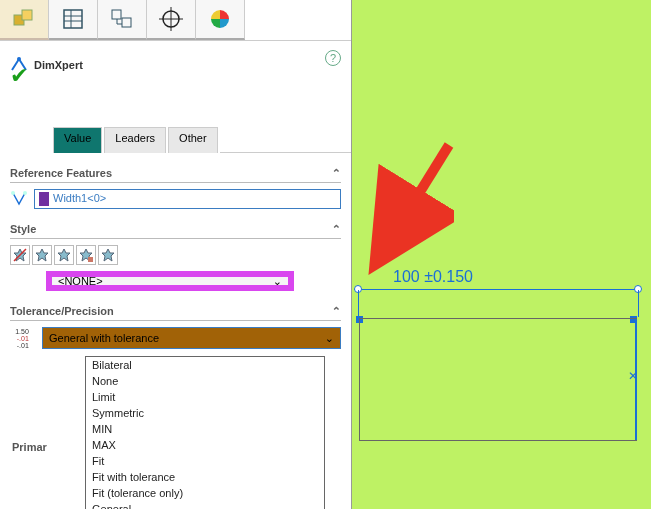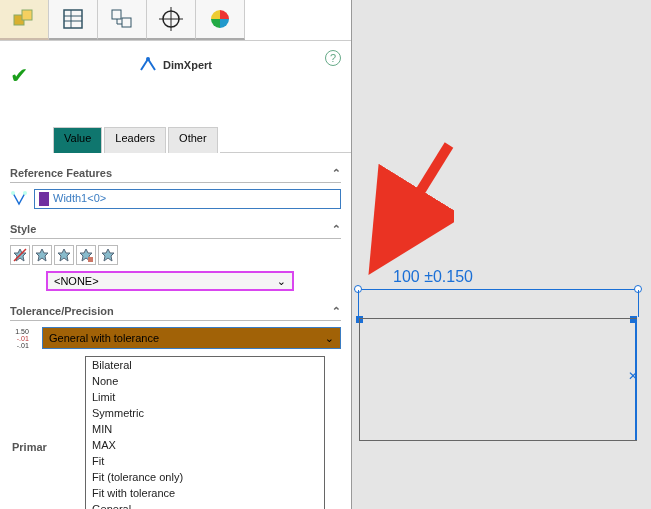--- a/index.html
+++ b/index.html
@@ -2,46 +2,46 @@
 <html><head>
 <meta charset="utf-8">
 <style>
   * { box-sizing: border-box; margin: 0; padding: 0; font-family: Arial, sans-serif; font-size: 11px; }
   body { background: #fff; width: 651px; height: 509px; position: relative; overflow: hidden; }
   .panel { width: 352px; height: 509px; border-right: 1px solid #999; background: #fff; }
   .toolbar { height: 41px; display: flex; border-bottom: 1px solid #ccc; }
   .tool-btn { width: 49px; height: 40px; display: flex; align-items: center; justify-content: center; border-right: 1px solid #ccc; border-bottom: 2px solid #aaa; background: #f7f7f7; cursor: pointer; }
   .tool-btn.active { background: #f5ecd0; border-bottom: 2px solid #cba; }
   .tool-btn svg, .tool-btn .icn { width: 24px; height: 24px; }
-  .header { height: 46px; padding: 24px 10px; display: flex; align-items: center; position: relative; justify-content: center; }
+  .header { height: 46px; padding: 24px 10px; display: flex; align-items: center; position: relative; }
   .header-title { font-weight: bold; margin-left: 6px; color: #333; }
   .help-icon { position: absolute; right: 10px; top: 9px; width: 16px; height: 16px; border: 1px solid #6a8; border-radius: 50%; display: flex; align-items: center; justify-content: center; color: #6a8; font-size: 11px; cursor: pointer; }
   .check { position: absolute; left: 10px; top: 63px; color: #1a9e1a; font-size: 22px; }
   .tabs { display: flex; height: 26px; margin-top: 38px; padding-left: 10px; }
   .tab { padding: 4px 10px; border: 1px solid #ccc; border-bottom: none; background: #e8e8e8; margin-right: 2px; cursor: pointer; }
   .tab.active { background: #0f766e; margin-left: 43px; }
   .tab-border { border-bottom: 1px solid #ccc; flex: 1; }
   .section { margin-top: 14px; padding: 0 10px; }
   .section-header { display: flex; justify-content: space-between; align-items: flex-start; font-weight: bold; color: #555; padding-bottom: 2px; border-bottom: 1px solid #bbb; cursor: pointer; }
   .chevron { font-size: 11px; color: #666; }
   .ref-row { display: flex; align-items: center; margin-top: 6px; gap: 6px; }
   .ref-input { flex: 1; border: 1px solid #3a7cc2; height: 20px; padding: 2px 4px; display: flex; align-items: flex-start; gap: 4px; }
   .purple-box { width: 10px; height: 14px; background: #7030a0; }
   .ref-text { color: #3a7cc2; }
   .style-icons { display: flex; gap: 2px; margin-top: 6px; }
   .style-icon { width: 20px; height: 20px; border: 1px solid #bbb; display: flex; align-items: center; justify-content: center; cursor: pointer; }
-  .none-select { margin: 6px 0 0 36px; width: 248px; height: 20px; border: 2px solid #d946ef; padding: 2px 6px; display: flex; justify-content: space-between; align-items: center; background: #f5f5f5; cursor: pointer; }
+  .none-select { margin: 6px 0 0 36px; width: 248px; height: 20px; border: 6px solid #d946ef; padding: 2px 6px; display: flex; justify-content: space-between; align-items: center; background: #f5f5f5; cursor: pointer; }
   .tol-row { display: flex; align-items: center; margin-top: 6px; gap: 8px; }
   .tol-icon { width: 24px; display: flex; align-items: center; justify-content: center; }
   .combo { flex: 1; border: 1px solid #3a7cc2; height: 22px; padding: 2px 6px; display: flex; justify-content: space-between; align-items: center; background: #a16207; cursor: pointer; position: relative; }
   .dropdown { position: absolute; left: 85px; top: 356px; width: 240px; border: 1px solid #666; background: #fff; z-index: 10; }
   .dropdown-item { padding: 2px 6px; cursor: pointer; color: #222; }
   .small-num { font-size: 7px; text-align: right; color: #333; line-height: 7px; }
   .primary-label { position: absolute; left: 12px; top: 441px; font-weight: bold; color: #555; }
-  .viewport { position: absolute; left: 352px; top: 0; width: 299px; height: 509px; background: #e5e5e5; }
+  .viewport { position: absolute; left: 352px; top: 0; width: 299px; height: 509px; background: #bef264; }
   .dim-text { position: absolute; left: 393px; top: 268px; color: #1a6fd6; font-size: 16px; }
   .dim-line { position: absolute; left: 354px; top: 289px; width: 287px; height: 1px; background: #1a6fd6; }
   .dim-arrow-l, .dim-arrow-r { position: absolute; top: 285px; width: 8px; height: 8px; border: 1px solid #1a6fd6; border-radius: 50%; background: #fff; }
   .dim-arrow-l { left: 354px; } .dim-arrow-r { left: 634px; }
   .box { position: absolute; left: 359px; top: 318px; width: 278px; height: 123px; border: 1px solid #666; }
   .box-right { position: absolute; right: -1px; top: 0; bottom: 0; width: 2px; background: #1a6fd6; }
   .handle { position: absolute; width: 7px; height: 7px; background: #1a6fd6; }
   .ext-line-l { position: absolute; left: 358px; top: 290px; width: 1px; height: 27px; background: #1a6fd6; }
   .ext-line-r { position: absolute; left: 638px; top: 290px; width: 1px; height: 27px; background: #1a6fd6; }
   .x-mark { position: absolute; left: 628px; top: 369px; color: #1a6fd6; font-size: 12px; }
@@ -190,22 +190,22 @@
 </div>
 
 <div class="dropdown">
   <div class="dropdown-item">Bilateral</div>
   <div class="dropdown-item">None</div>
   <div class="dropdown-item">Limit</div>
   <div class="dropdown-item">Symmetric</div>
   <div class="dropdown-item">MIN</div>
   <div class="dropdown-item">MAX</div>
   <div class="dropdown-item">Fit</div>
+  <div class="dropdown-item">Fit with tolerance</div>
   <div class="dropdown-item">Fit (tolerance only)</div>
-  <div class="dropdown-item">Fit with tolerance</div>
   <div class="dropdown-item">General</div>
 
 </div>
 
 <div class="primary-label">Primar</div>
 
 <svg class="cursor" width="16" height="18" viewBox="0 0 16 18">
     <path d="M1 1 L1 14 L4 11 L7 17 L9 16 L6 10 L11 10 Z" fill="#fff" stroke="#000"></path>
   </svg>
 

